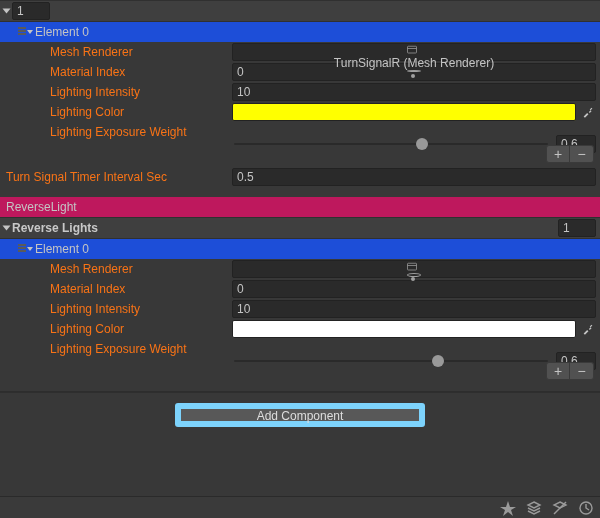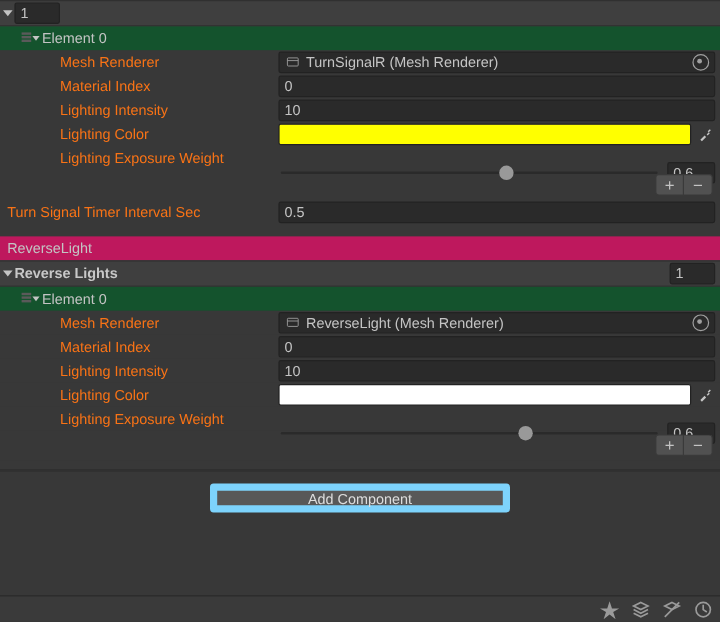--- a/index.html
+++ b/index.html
@@ -1,31 +1,31 @@
 <!DOCTYPE html>
 <html><head>
 <meta charset="utf-8">
 <style>
   * { box-sizing: border-box; margin: 0; padding: 0; font-family: Arial, sans-serif; }
   body { background: #383838; color: #c4c4c4; font-size: 12px; width: 600px; height: 518px; overflow: hidden; position: relative; }
   .panel { background: #3c3c3c; }
   .row { display: flex; align-items: center; height: 20px; padding: 0 4px; }
   .row.header { background: #3f3f3f; border-top: 1px solid #303030; border-bottom: 1px solid #303030; height: 22px; }
-  .row.sub { padding-left: 18px; height: 20px; background: #14532d; }
+  .row.sub { padding-left: 18px; height: 20px; background: #1d4ed8; }
   .row.field { padding-left: 50px; height: 20px; background: #383838; }
   .tri { display: inline-block; width: 0; height: 0; border-left: 5px solid #c4c4c4; border-top: 4px solid transparent; border-bottom: 4px solid transparent; transform: rotate(90deg); margin-right: 3px; }
   .tri.small { border-left-width: 4px; border-top-width: 3px; border-bottom-width: 3px; }
   .hgrip { display: inline-block; width: 8px; height: 10px; margin-right: 2px; }
   .hgrip::before { content: ""; display:block; width:8px; height:2px; background:#5a5a5a; box-shadow: 0 3px 0 #5a5a5a, 0 6px 0 #5a5a5a; }
   .label { flex: 0 0 232px; color: #f97316; }
   .label.sec { font-weight: bold; color: #c8c8c8; }
   .value { flex: 1; display: flex; align-items: center; gap: 4px; }
   .num-input { background: #2a2a2a; border: 1px solid #222; color: #c4c4c4; height: 18px; width: 100%; padding: 0 4px; font-size: 12px; border-radius: 2px; }
   .num-input.small { width: 40px; flex: none; }
-  .obj-field { display: flex; align-items: center; background: #2a2a2a; border: 1px solid #222; height: 18px; width: 100%; border-radius: 2px; padding: 0 4px; position: relative; }
+  .obj-field { display: flex; align-items: center; background: #2a2a2a; border: 1px solid #222; height: 18px; width: 100%; border-radius: 2px; padding: 0 4px; position: relative; flex-direction: column; }
   .obj-icon { width: 14px; height: 12px; display: inline-flex; margin-right: 4px; color:#9e9e9e; }
   .obj-text { flex: 1; color: #c4c4c4; font-size: 12px; }
   .obj-pick { width: 14px; height: 14px; border: 1.5px solid #a0a0a0; border-radius: 50%; position: relative; }
   .obj-pick::after { content:""; position:absolute; width:4px; height:4px; background:#a0a0a0; border-radius:50%; top:3px; left:3px; }
   .color-field { flex:1; height: 18px; border: 1px solid #222; border-radius: 2px; }
   .eyedrop { width: 16px; height: 16px; display:inline-flex; align-items:center; justify-content:center; color:#c4c4c4; }
   .slider-wrap { display:flex; align-items:center; width:100%; gap:6px;margin-top:24px; }
   .slider-track { flex:1; height: 2px; background: #2a2a2a; position: relative; border-radius: 1px; margin: 0 2px; }
   .slider-thumb { position:absolute; width:12px; height:12px; background:#999; border-radius:50%; top:-5px; transform:translateX(-50%); }
   .btn-row { display:flex; justify-content:flex-end; padding:3px 6px 4px 6px; gap:0; background:#383838; }
@@ -144,21 +144,20 @@
   <div class="row field">
     <span class="label">Mesh Renderer</span>
     <div class="value">
       <div class="obj-field">
         <span class="obj-icon">
           <svg viewBox="0 0 16 16" width="14" height="12">
               <rect x="2" y="3" width="12" height="9" rx="1" fill="none" stroke="#9e9e9e" stroke-width="1"></rect>
               <path d="M2 6 h12" stroke="#9e9e9e" stroke-width="1"></path>
             </svg>
         </span>
-        <span class="obj-text">ReverseLight (Mesh Renderer)</span>
         <span class="obj-pick"></span>
       </div>
     </div>
   </div>
 
   <div class="row field">
     <span class="label">Material Index</span>
     <div class="value">
         <input class="num-input" value="0" style="">
       </div>

